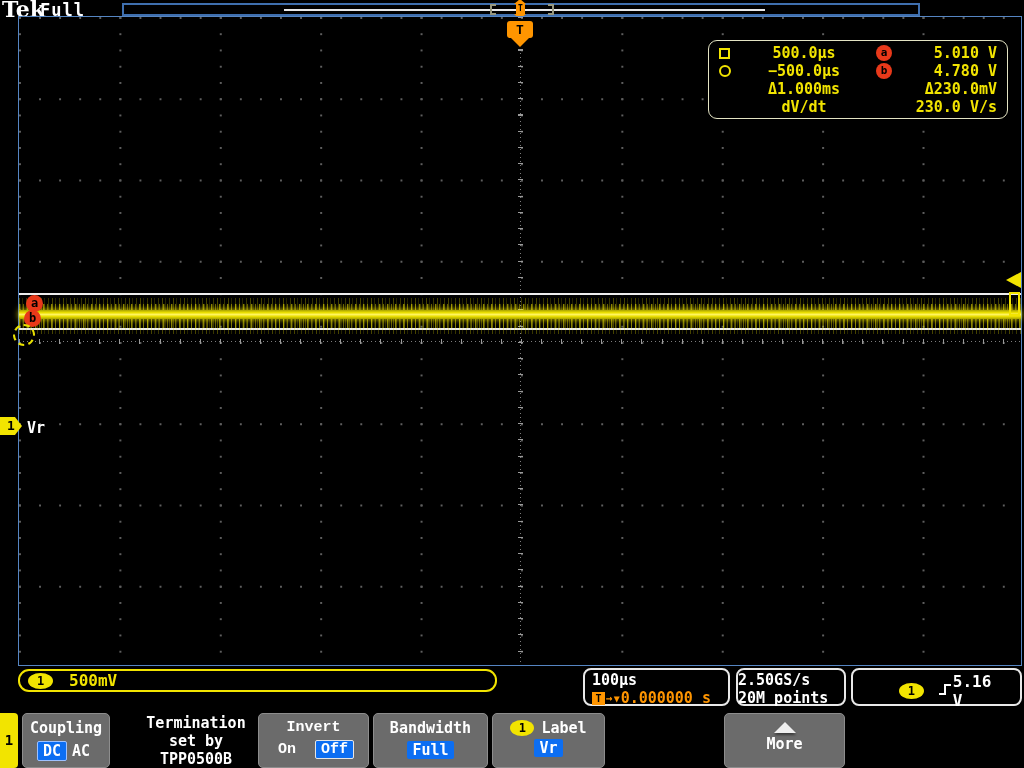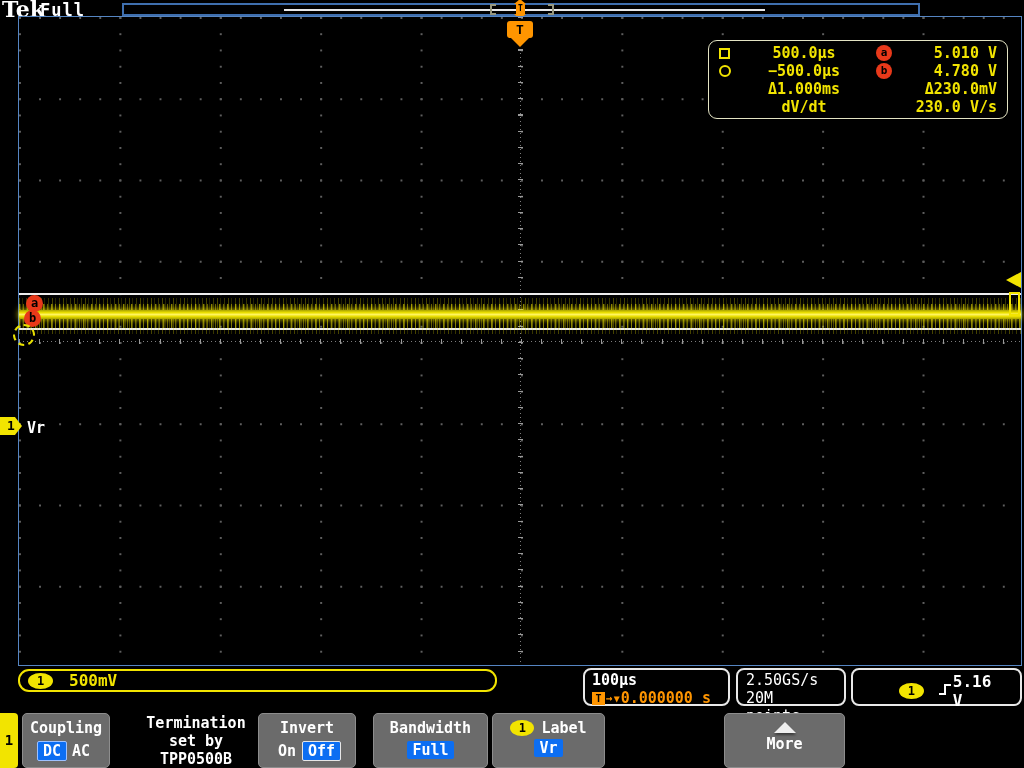--- a/index.html
+++ b/index.html
@@ -71,39 +71,39 @@
 
   
   .sbox{box-sizing:border-box;background:#000;}
   .chbox{left:18px;top:669px;width:479px;height:23px;border:2px solid #f2e400;border-radius:11px;display:flex;align-items:center;padding:0 8px;color:#f2e400;font-weight:bold;font-size:16px;}
   .ellipse1{width:25px;height:16px;border-radius:50%;background:#f2e400;color:#000;font-size:12px;font-weight:bold;text-align:center;line-height:16px;}
   .chscale{margin-left:16px;}
   .hbox{left:583px;top:668px;width:147px;height:38px;border:2px solid #e8e8e8;border-radius:8px;padding:1px 7px;color:#fff;font-weight:bold;font-size:15px;}
   .hrow2{display:flex;align-items:center;color:#ff9500;margin-top:0px;}
   .tchip{width:13px;height:13px;background:#ff9500;color:#000;font-size:10px;font-weight:bold;text-align:center;line-height:13px;margin-right:1px;}
   .posarrow{font-size:11px;} .poscaret{font-size:10px;margin:0 1px;}
-  .acqbox{left:736px;top:668px;width:110px;height:38px;border:2px solid #e8e8e8;border-radius:8px;padding:1px 8px;color:#fff;font-weight:normal;font-size:15px;line-height:18px;}
+  .acqbox{left:736px;top:668px;width:110px;height:38px;border:2px solid #e8e8e8;border-radius:8px;padding:1px 0;color:#fff;font-weight:bold;font-size:15px;line-height:18px;}
   .trbox{left:851px;top:668px;width:171px;height:38px;border:2px solid #e8e8e8;border-radius:8px;padding:2px 10px;color:#fff;font-weight:bold;font-size:16px;display:flex;align-items:flex-start;}
   .trbox .row{display:flex;align-items:center;width:100%;}
   .trbox .ellipse1{margin-left:36px;}
   .slope{margin-left:14px;}
   .trlevel{margin-left:auto;}
 
   
   .chtab{left:0;top:713px;width:18px;height:55px;background:#f2e400;color:#000;font-weight:bold;font-size:14px;text-align:center;line-height:55px;border-radius:0 4px 4px 0;}
   .mbtn{top:713px;height:55px;background:#6b6b6b;border:1px solid #8d8d8d;border-radius:5px;box-sizing:border-box;color:#fff;font-size:15px;font-weight:bold;text-align:center;}
   .mtitle{margin-top:5px;}
   .opt{display:inline-block;padding:0 5px;border-radius:2px;}
   .opt.sel{background:#0c6ef2;color:#fff;}
   .opt.sel.bord-blue{border:1px solid #9ec1ff;}
   .opt.sel.bord-white{border:1px solid #e6e6e6;}
   .optrow{display:flex;justify-content:space-between;padding:4px 14px 0 14px;align-items:center;}
   .b-coupling{left:22px;width:88px;}
   .term{left:134px;top:713px;width:124px;height:55px;color:#fff;font-size:15px;font-weight:bold;text-align:center;line-height:18px;padding-top:1px;box-sizing:border-box;}
-  .b-invert{left:258px;width:98px;}
+  .b-invert{left:258px;width:111px;font-family:Liberation Mono, monospace;}
   .b-bandwidth{left:373px;width:115px;}
   .b-label{left:492px;width:113px;}
   .b-label .lrow{display:flex;align-items:center;justify-content:center;gap:7px;margin-top:5px;}
   .b-label .ellipse1{width:24px;height:16px;}
   .b-more{left:724px;width:121px;}
   .uparrow{width:0;height:0;border-left:11px solid transparent;border-right:11px solid transparent;border-bottom:11px solid #efefef;margin:8px auto 2px auto;filter:drop-shadow(0 2px 1px #3a3a3a);}
   .dtbox{left:908px;top:727px;width:114px;height:39px;border:2px solid #e8e8e8;border-radius:9px;box-sizing:border-box;color:#fff;font-weight:bold;font-size:16px;text-align:center;line-height:18px;padding-top:1px;background:#000;}
 </style>
 </head>
 <body>

